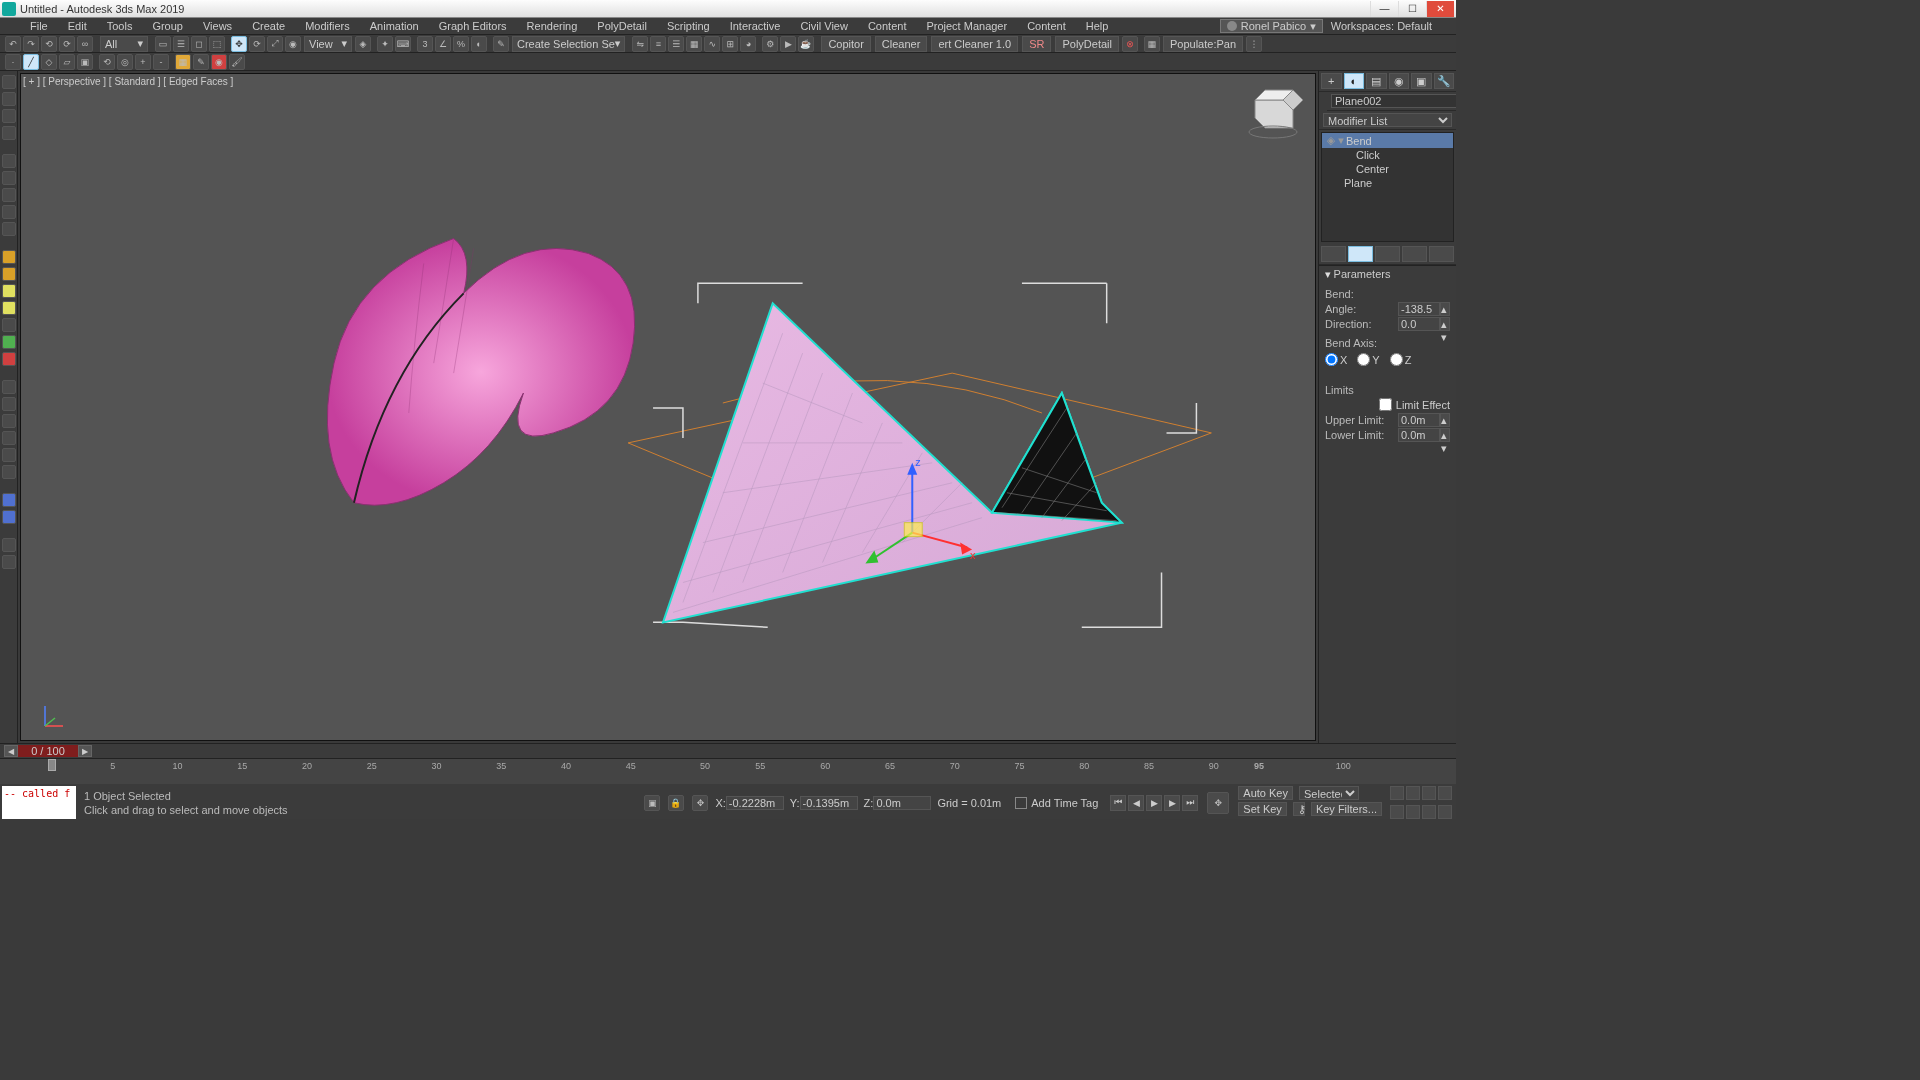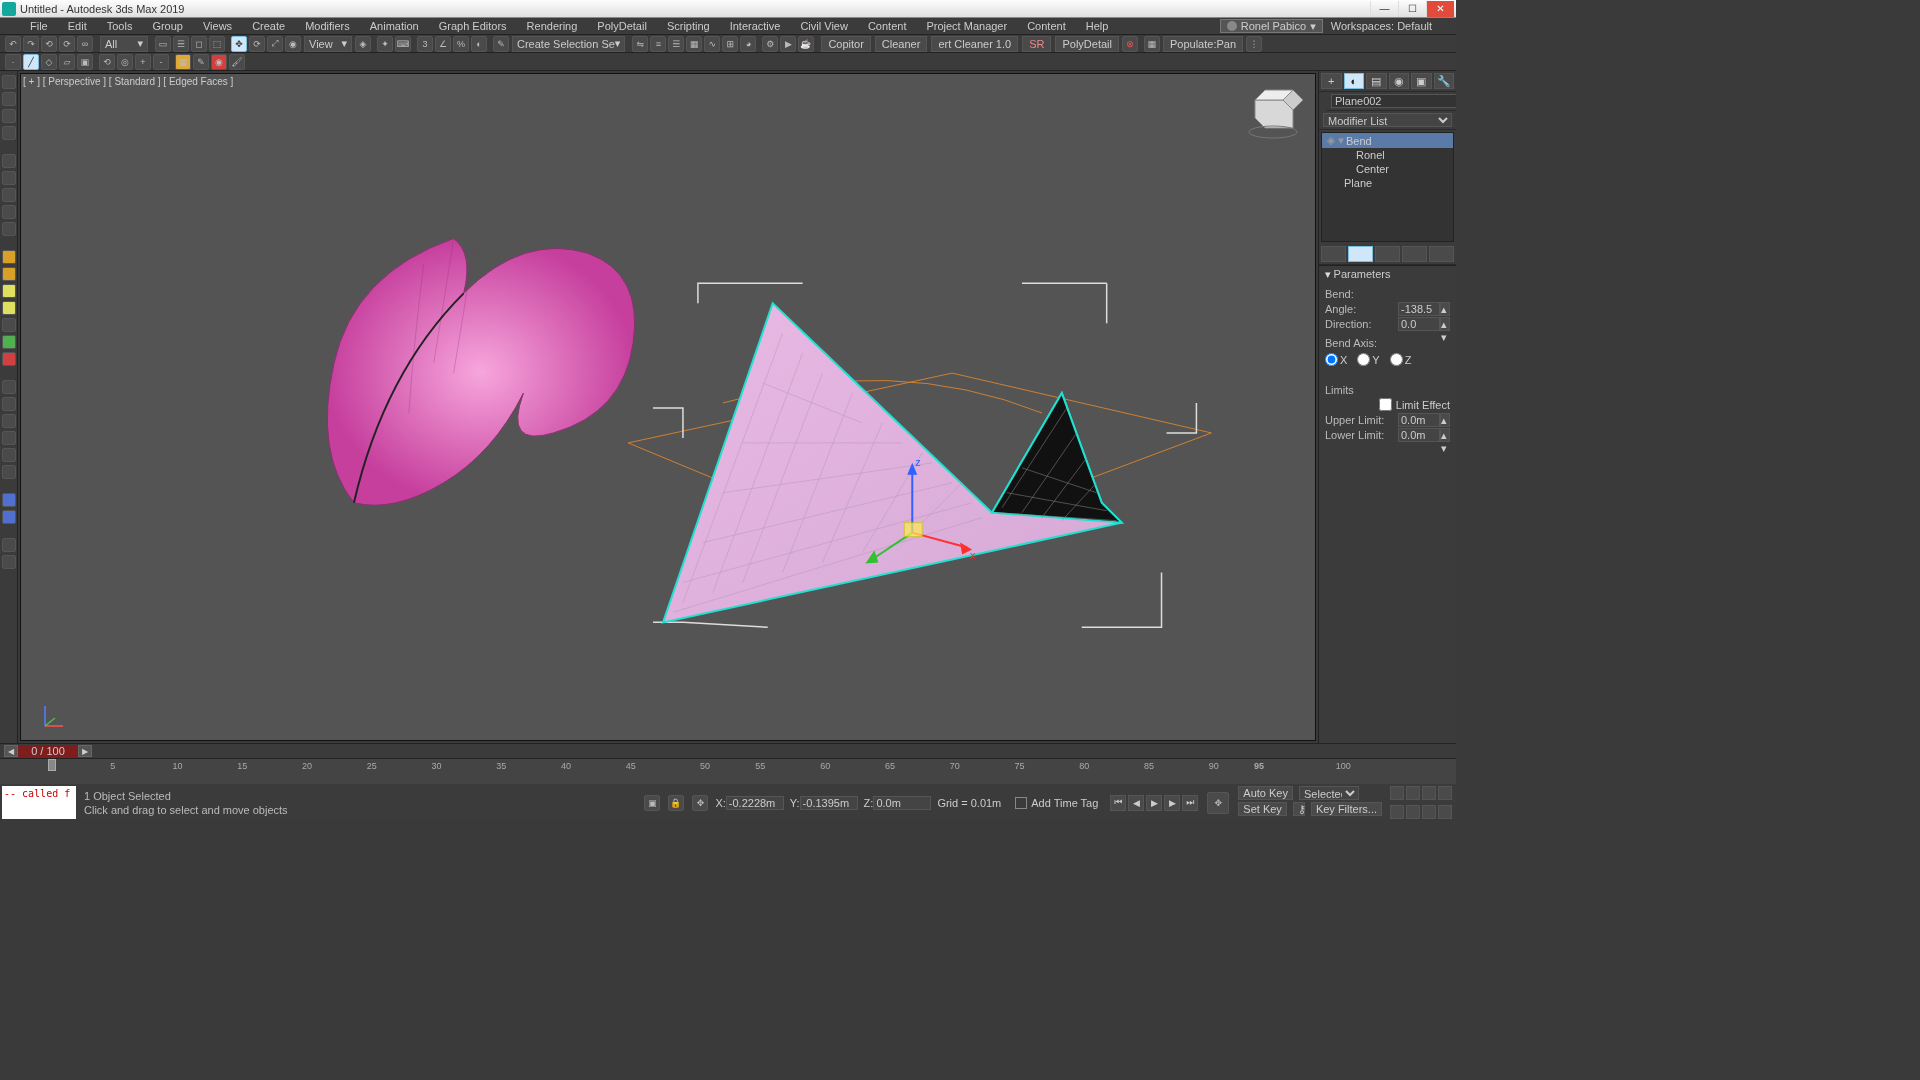--- a/index.html
+++ b/index.html
@@ -383,21 +383,21 @@
         <option>Modifier List</option>
       </select>
     </div>
     <div class="modstack">
       <div class="mitem sel">
           <span class="tog">◈</span>
           <span class="tog">▾</span>
           <span>Bend</span>
         </div>
       <div class="mitem indent2">
-          <span>Ronel</span>
+          <span>Click</span>
         </div>
       <div class="mitem indent2">
           <span>Center</span>
         </div>
       <div class="mitem indent">
           <span>Plane</span>
         </div>
     </div>
     <div class="rp-btnrow">
       <div class="b"></div>

